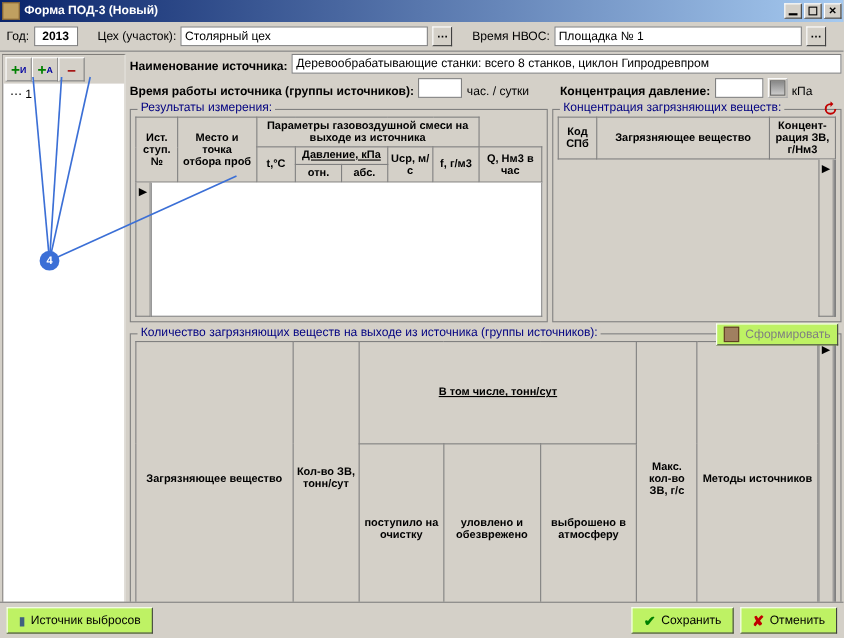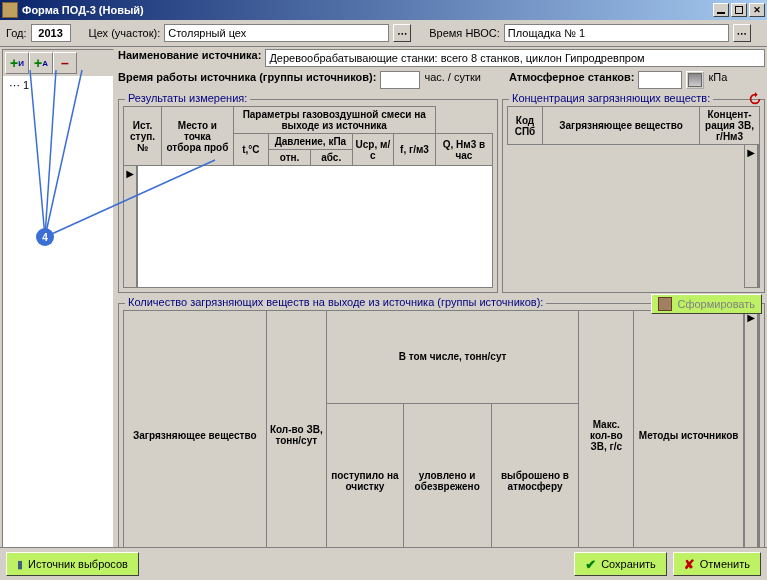--- a/index.html
+++ b/index.html
@@ -73,21 +73,21 @@
   .side-btn.plus { color: #008000; }
   .side-btn.minus { color: #a00000; }
   .tree { flex: 1; padding: 2px; font-size: 11px; }
   .tree-item { padding: 1px 4px; }
   .main {
     flex: 1;
     display: flex; flex-direction: column;
     padding-left: 4px;
     gap: 4px;
   }
-  .row { display: flex; align-items: flex-start; gap: 4px; }
+  .row { display: flex; align-items: flex-end; gap: 4px; }
   .fieldset {
     border: 1px solid #808080;
     position: relative;
     padding: 6px 4px 4px 4px;
     margin-top: 6px;
   }
   .fieldset > .legend {
     position: absolute; top: -8px; left: 6px;
     background: #d4d0c8;
     color: #000080; padding: 0 3px;
@@ -99,21 +99,21 @@
     background: #d4d0c8;
   }
   .table th, .table td {
     border: 1px solid #808080;
     padding: 2px 3px;
     text-align: center;
     background: #d4d0c8;
     font-weight: normal;
   }
   .table th { font-weight: bold; }
-  .table .underline { }
+  .table .underline { text-decoration: underline; }
   .grid-body {
     background: #fff;
     border: 1px solid #808080;
     border-top: none;
     flex: 1;
     min-height: 80px;
   }
   .row-marker {
     width: 14px; background: #d4d0c8;
     border: 1px solid #808080;
@@ -234,21 +234,21 @@
   <div class="main">
     <div class="row">
       <span class="label" style="font-weight:bold">Наименование источника:</span>
       <input class="input" style="flex: 1 1 0%;" value="Деревообрабатывающие станки: всего 8 станков, циклон Гипродревпром">
     </div>
     <div class="row">
       <span class="label" style="font-weight:bold">Время работы источника (группы источников):</span>
       <input class="input" style="width: 40px;">
       <span class="label">час. / сутки</span>
       <span style="width:20px"></span>
-      <span class="label" style="font-weight:bold">Атмосферное станков:</span>
+      <span class="label" style="font-weight:bold">Концентрация давление:</span>
       <input class="input" style="width: 44px;">
       <div class="kpa-btn">
           <span class="press-icon"></span>
         </div>
       <span class="label">кПа</span>
     </div>
 
     <div class="mid-container">
       <div class="fieldset left-fs">
         <div class="legend">Результаты измерения:</div>

